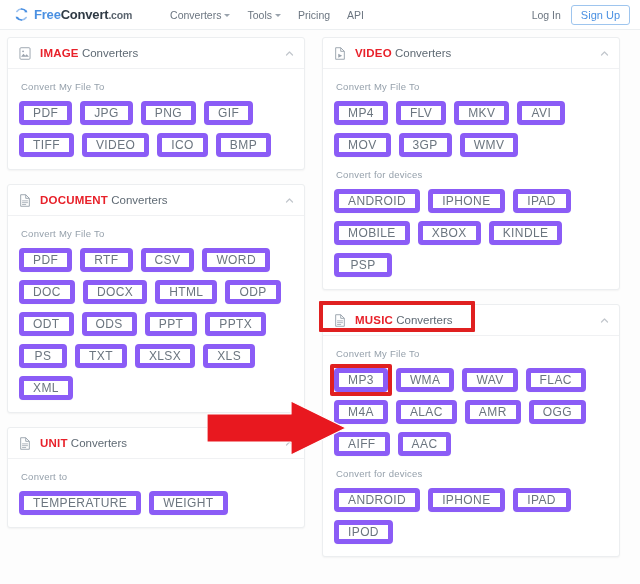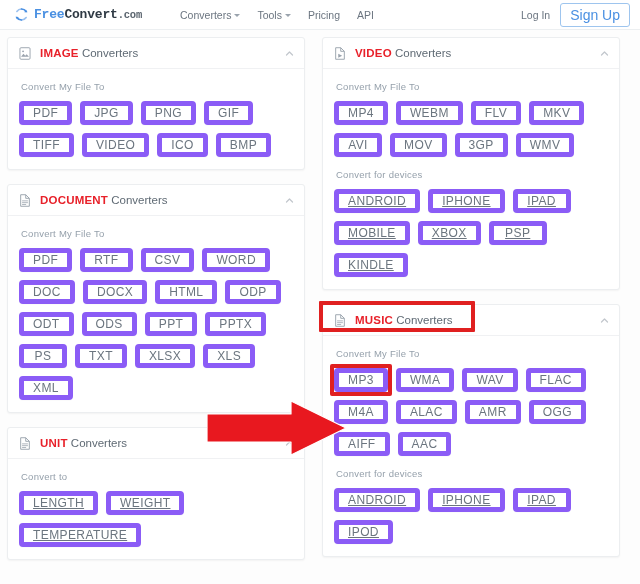--- a/index.html
+++ b/index.html
@@ -21,21 +21,21 @@
   .header {
     position: relative;
     height: 30px;
     background: #ffffff;
     border-bottom: 1px solid #eceff1;
     display: flex;
     align-items: center;
     padding: 0 10px 0 14px;
     z-index: 5;
   }
-  .logo { display: flex; align-items: center; gap: 5px; font-family: Liberation Mono, monospace; }
+  .logo { display: flex; align-items: center; gap: 5px; }
   .logo-icon { width: 15px; height: 15px; flex: 0 0 15px; display: block; }
   .logo-text { font-size: 13px; letter-spacing: -0.2px; white-space: nowrap; }
   .logo-free { color: #4a90e2; font-weight: 600; }
   .logo-convert { color: #2f3a44; font-weight: 700; }
   .logo-dotcom { color: #5a646e; font-weight: 600; font-size: 10.5px; }
 
   .nav { display: flex; align-items: center; gap: 17px; margin-left: 38px; }
   .nav-item {
     font-size: 10.5px; color: #6b7580; white-space: nowrap;
     display: flex; align-items: center; gap: 3px; cursor: pointer;
@@ -44,21 +44,21 @@
     width: 0; height: 0;
     border-left: 3px solid transparent;
     border-right: 3px solid transparent;
     border-top: 3.5px solid #9aa3ad;
     display: inline-block;
     position: relative; top: 1px;
   }
   .header-right { margin-left: auto; display: flex; align-items: center; gap: 10px; }
   .login-link { font-size: 10.5px; color: #6b7580; cursor: pointer; white-space: nowrap; }
   .signup-btn {
-    font-size: 14px; color: #4a90e2;
+    font-size: 11px; color: #4a90e2;
     border: 1px solid #9ec5ee; border-radius: 3px;
     padding: 3px 9px; background: #fff; cursor: pointer; white-space: nowrap; text-align: right;
   }
 
   
   .columns {
     position: relative;
     display: flex;
     gap: 17px;
     padding: 7px 20px 0 7px;
@@ -98,21 +98,21 @@
   .btn-row { display: flex; flex-wrap: wrap; gap: 8px 8px; }
   .fmt-btn {
     min-width: 48px; height: 24px;
     border: 5px solid #8b5cf6; border-radius: 4px;
     background: #fff;
     display: flex; align-items: center; justify-content: center;
     font-size: 12px; color: #6b757f; letter-spacing: .4px;
     padding: 0 9px; cursor: pointer; white-space: nowrap;
     box-shadow: 0 1px 1px rgba(0,0,0,0.02);
   }
-  .fmt-btn.wide { min-width: 58px; text-decoration: underline; }
+  .fmt-btn.wide { min-width: 58px; }
 
   
   .hl-head {
     position: absolute;
     left: -4px; top: -4px;
     width: 156px; height: 31px;
     border: 4px solid #e02020;
     border-radius: 1px;
     pointer-events: none;
     z-index: 9;
@@ -251,23 +251,22 @@
             <path d="M4.5 9.5h7M4.5 12h7M4.5 14.5h4.5" stroke="#9aa3ad" stroke-width="1.1" stroke-linecap="round"></path>
           </svg>
           <div class="panel-title"><span class="cat">UNIT</span><span class="word">&nbsp;</span><span class="word">Converters</span></div>
           <svg class="chevron-up" viewBox="0 0 12 12">
             <path d="M2 8l4-4 4 4" fill="none" stroke="#8f99a3" stroke-width="1.6" stroke-linecap="round" stroke-linejoin="round"></path>
           </svg>
         </div>
         <div class="panel-body">
           <div class="section-label">Convert to</div>
           <div class="btn-row">
-            <div class="fmt-btn wide">LENGTH</div>
+            <div class="fmt-btn wide">TEMPERATURE</div>
             <div class="fmt-btn wide">WEIGHT</div>
-            <div class="fmt-btn wide">TEMPERATURE</div>
           </div>
         </div>
       </div>
 
     </div>
 
     <div class="col">
 
       <div class="panel">
         <div class="panel-head">
@@ -278,37 +277,36 @@
           </svg>
           <div class="panel-title"><span class="cat">VIDEO</span><span class="word">&nbsp;</span><span class="word">Converters</span></div>
           <svg class="chevron-up" viewBox="0 0 12 12">
             <path d="M2 8l4-4 4 4" fill="none" stroke="#8f99a3" stroke-width="1.6" stroke-linecap="round" stroke-linejoin="round"></path>
           </svg>
         </div>
         <div class="panel-body">
           <div class="section-label">Convert My File To</div>
           <div class="btn-row">
             <div class="fmt-btn">MP4</div>
-            <div class="fmt-btn">WEBM</div>
             <div class="fmt-btn">FLV</div>
             <div class="fmt-btn">MKV</div>
             <div class="fmt-btn">AVI</div>
             <div class="fmt-btn">MOV</div>
             <div class="fmt-btn">3GP</div>
             <div class="fmt-btn">WMV</div>
           </div>
           <div class="section-label second">Convert for devices</div>
           <div class="btn-row">
             <div class="fmt-btn wide">ANDROID</div>
             <div class="fmt-btn wide">IPHONE</div>
             <div class="fmt-btn wide">IPAD</div>
             <div class="fmt-btn wide">MOBILE</div>
             <div class="fmt-btn wide">XBOX</div>
+            <div class="fmt-btn wide">KINDLE</div>
             <div class="fmt-btn wide">PSP</div>
-            <div class="fmt-btn wide">KINDLE</div>
           </div>
         </div>
       </div>
 
       <div class="panel">
         <div class="panel-head">
           <div class="hl-head"></div>
           <svg class="panel-icon" viewBox="0 0 16 18">
             <path d="M2 1h7l5 5v11H2z" fill="none" stroke="#9aa3ad" stroke-width="1.3" stroke-linejoin="round"></path>
             <path d="M9 1v5h5" fill="none" stroke="#9aa3ad" stroke-width="1.3" stroke-linejoin="round"></path>

